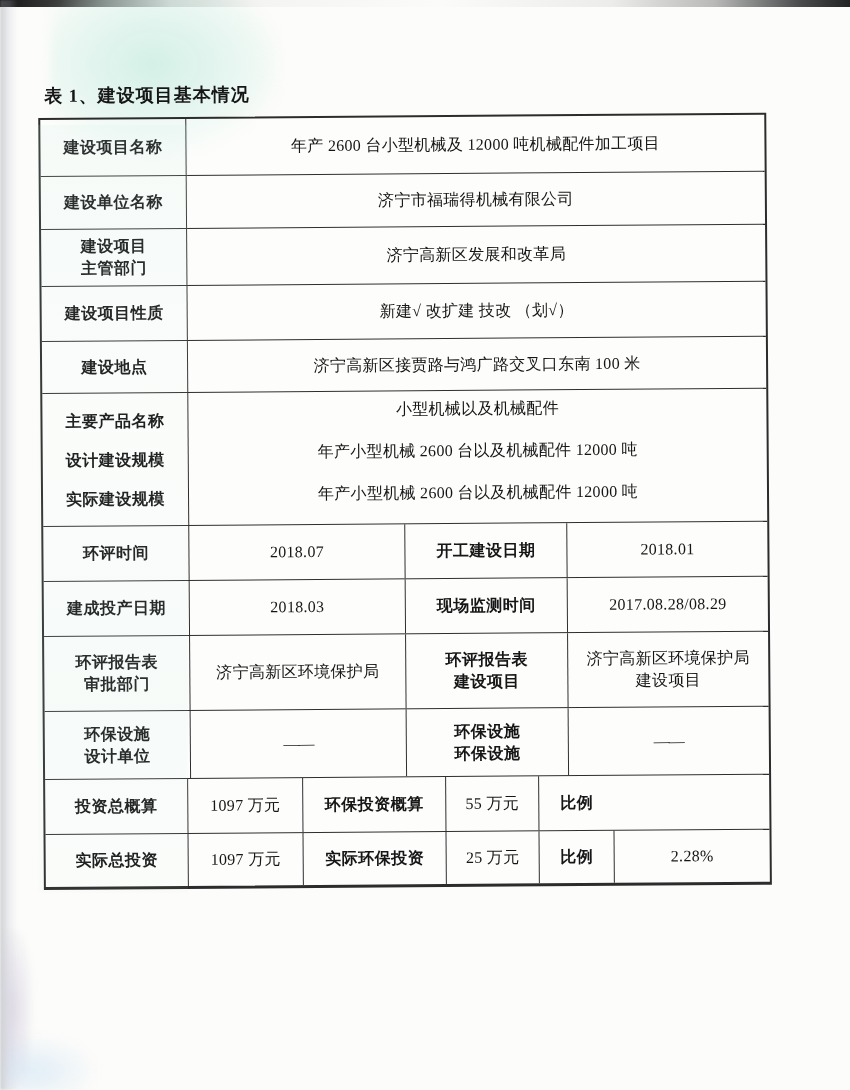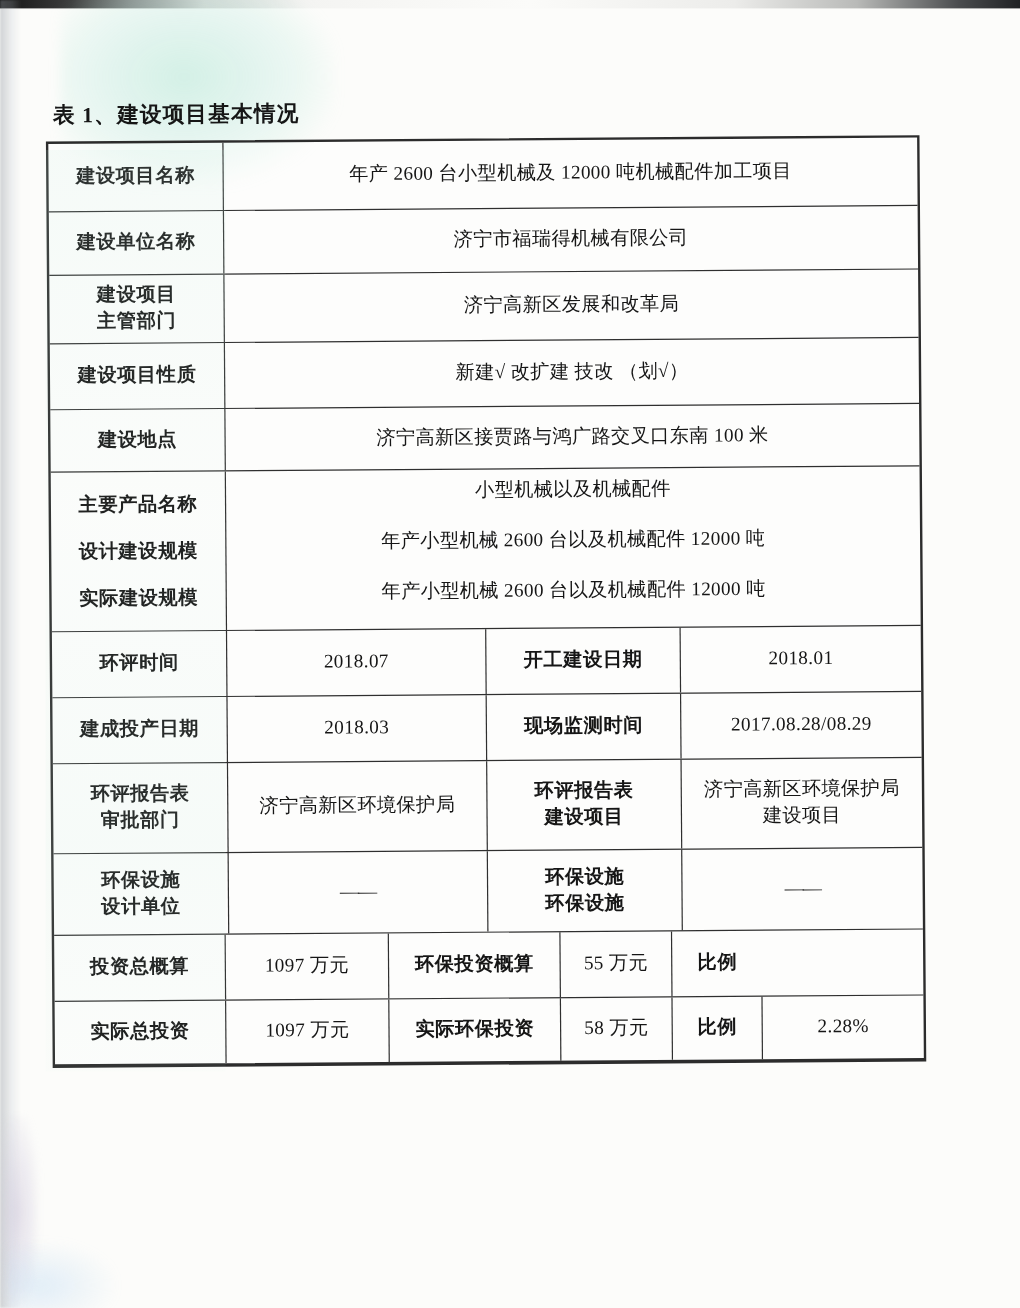--- a/index.html
+++ b/index.html
@@ -71,21 +71,21 @@
   .val{font-weight:400;letter-spacing:0.3px;}
   .dash{letter-spacing:-1px;font-weight:400;}
   
   .h1{height:57px}.h2{height:53px}.h3{height:57px}.h4{height:55px}
   .h5{height:52px}.h6{height:133px}.h7{height:55px}.h8{height:55px}
   .h9{height:75px}.h10{height:68px}.h11{height:55px}.h12{height:52px}
   
   .wL{width:146px;flex:none}
   .wV{flex:1}
   .w4a{width:146px;flex:none}.w4b{width:216px;flex:none}.w4c{width:162px;flex:none}.w4d{flex:1}
-  .w6a{width:143px;flex:none}.w6b{width:136px;flex:none}.w6c{width:143px;flex:none}
+  .w6a{width:143px;flex:none}.w6b{width:115px;flex:none}.w6c{width:143px;flex:none}
   .w6d{width:93px;flex:none}.w6e{width:75px;flex:none}.w6f{flex:1}
   
   .c.multi{justify-content:space-between;align-items:stretch;}
   .c.multi .line{display:block;}
   .labcol{padding:17px 4px 15px;text-align:left;}
   .labcol .line{text-align:center;}
   .valcol{padding:7px 4px 19px;}
 </style>
 </head>
 <body>
@@ -191,19 +191,19 @@
       <div class="c val w6b">1097 万元</div>
       <div class="c lab w6c">环保投资概算</div>
       <div class="c val w6d">55 万元</div>
       <div class="c lab w6e">比例</div>
     </div>
 
     <div class="row h12">
       <div class="c lab w6a">实际总投资</div>
       <div class="c val w6b">1097 万元</div>
       <div class="c lab w6c">实际环保投资</div>
-      <div class="c val w6d">58 万元</div>
+      <div class="c val w6d">25 万元</div>
       <div class="c lab w6e">比例</div>
       <div class="c val w6f">2.28%</div>
     </div>
 
   </div>
 </div>
 
 </body></html>

